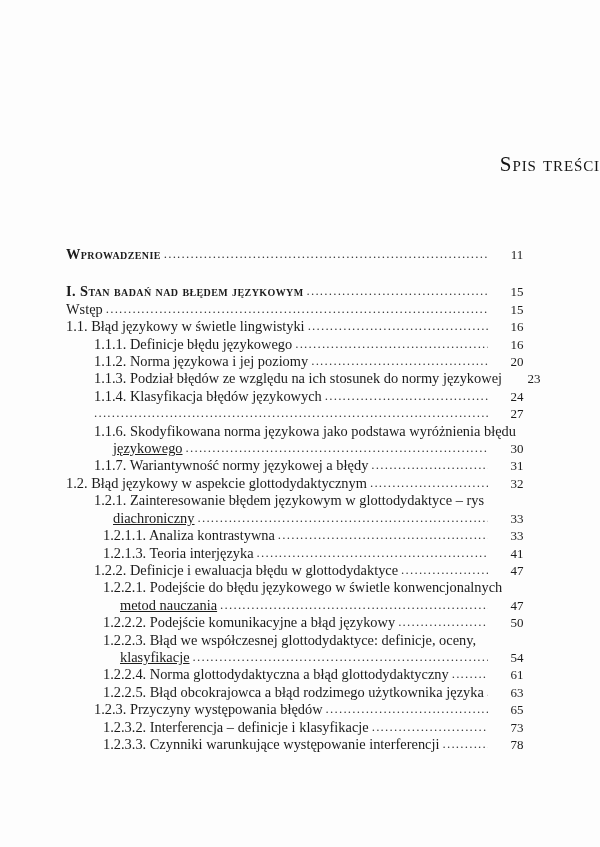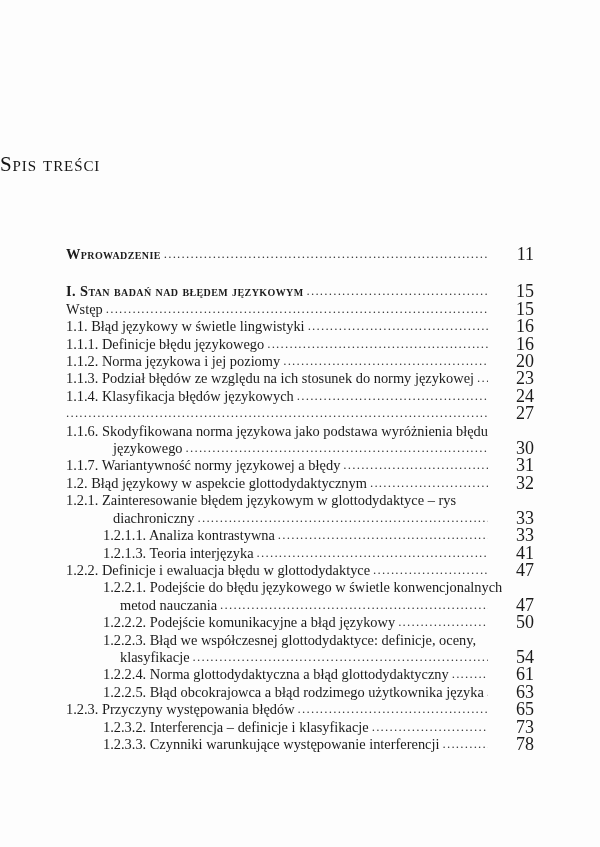--- a/index.html
+++ b/index.html
@@ -18,21 +18,21 @@
     position: relative;
     width: 600px;
     height: 847px;
     box-sizing: border-box;
   }
   .toc-title {
     position: absolute;
     top: 152px;
     left: 0;
     width: 600px;
-    text-align: left;
+    text-align: right;
     font-size: 21px;
     font-variant: small-caps;
     letter-spacing: 0.9px;
     color: #141414;
   }
   .toc-body {
     position: absolute;
     top: 246px;
     left: 66px;
     width: 468px;
@@ -59,43 +59,43 @@
     position: absolute;
     left: 0;
     bottom: 1px;
     font-size: 13px;
     letter-spacing: 1.2px;
     color: #3a3a3a;
     white-space: nowrap;
   }
   .entry .pg {
     flex: 0 0 34px;
-    text-align: right;
+    text-align: center;
     padding-left: 12px;
-    font-size: 18px;
+    font-size: 13px;
     color: #1b1b1b;
   }
   
   .entry.cont-first .leader::before { content: ""; }
   .entry.cont-first .pg { visibility: hidden; }
 
   
   .lvl1 { margin-left: 0px; }
-  .lvl2 { }
+  .lvl2 { margin-left: 28px; }
   .lvl3 { margin-left: 37px; }
   .wrap2 { margin-left: 47px; }
   .wrap3 { margin-left: 54px; }
 
   .smallcaps {
     font-variant: small-caps;
     font-weight: bold;
     letter-spacing: 0.4px;
   }
   .spacer-lg { height: 20px; }
-  .gap-trailing { padding-right: 7px; }
+  .gap-trailing { padding-right: 7px; text-decoration: underline; }
 </style>
 </head>
 <body>
 
 <div class="page">
 
   <div class="toc-title">Spis treści</div>
 
   <div class="toc-body">
       <div class="entry lvl1">

